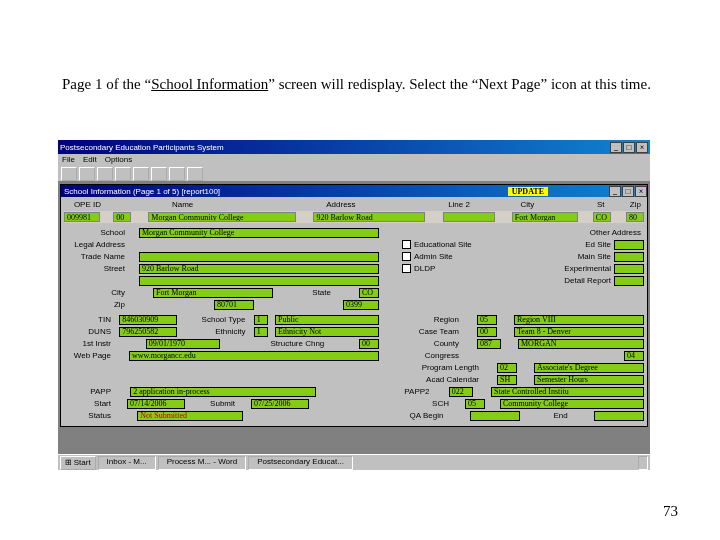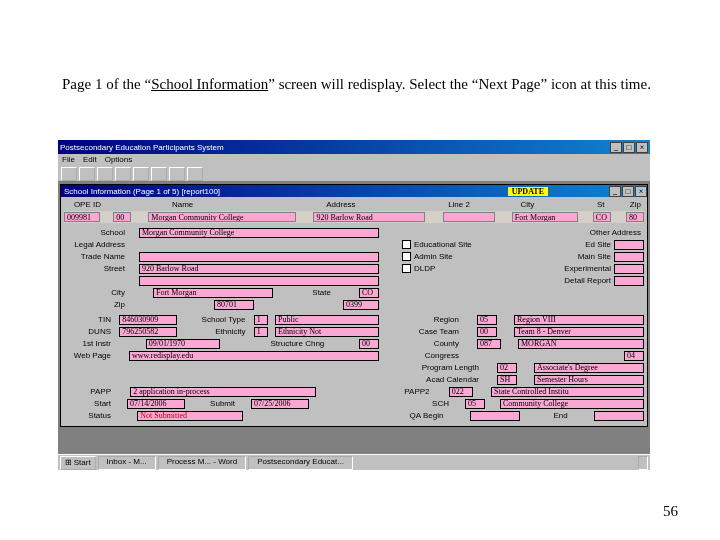--- a/index.html
+++ b/index.html
@@ -15,21 +15,21 @@
   .menubar { height:12px; background:#c0c0c0; font:8px Tahoma,sans-serif; color:#000; padding:1px 4px; display:flex; gap:8px; }
   .toolbar { height:16px; background:#c0c0c0; border-bottom:1px solid #808080; display:flex; gap:2px; padding:1px 3px; align-items:center; }
   .tbtn { width:16px; height:14px; background:#c0c0c0; border:1px outset #fff; }
   .innerwin { margin:2px; border:1px solid #000; }
   .titlebar-inner { height:12px; background: linear-gradient(to right,#000080,#1084d0); display:flex; align-items:center; }
   .titlebar-inner .tt { color:#fff; font:8px Tahoma,sans-serif; padding-left:3px; }
   .titlebar-inner .flag { background:#ffff00; color:#000; font: bold 8px Tahoma; padding:0 4px; margin-left:auto; margin-right:60px; }
   .formbody { background:#c0c0c0; font:8px Tahoma,sans-serif; color:#000; padding:2px 3px 4px 3px; }
   .row { display:flex; align-items:center; margin-bottom:1px; height:11px;justify-content:space-between; }
   .lbl { text-align:right; padding-right:3px; white-space:nowrap; }
-  .inp { background:#f9a8d4; border:1px solid #000; height:10px; overflow:hidden; padding:0 2px; font:8px Tahoma; display:flex; align-items:center; }
+  .inp { background:#84cc16; border:1px solid #000; height:10px; overflow:hidden; padding:0 2px; font:8px Tahoma; display:flex; align-items:center; }
   .inp.flat { border:1px solid #808080; }
   .chk { width:9px; height:9px; border:1px solid #000; background:#fff; margin-right:3px; display:inline-block; }
   .section-gap { height:3px; }
   .left-col { width: 315px; }
   .right-col { flex:1; padding-left:6px; }
   .two-col { display:flex;gap:17px; }
 
   .hdr-row .lbl { font-weight:normal; }
   .grey-row { background:#d4d0c8; height:12px; align-items:center; }
 
@@ -195,21 +195,21 @@
               <span class="inp" style="width:104px;margin-left:2px">Ethnicity Not</span>
             </div>
           <div class="row">
               <span class="lbl" style="width:50px">1st Instr</span>
               <span class="inp" style="width:74px">09/01/1970</span>
               <span class="lbl" style="width:76px">Structure Chng</span>
               <span class="inp" style="width:20px">00</span>
             </div>
           <div class="row">
               <span class="lbl" style="width:50px">Web Page</span>
-              <span class="inp" style="width:250px">www.redisplay.edu</span>
+              <span class="inp" style="width:250px">www.morgancc.edu</span>
             </div>
         </div>
         <div class="right-col">
           <div class="row">
               <span class="lbl" style="width:60px">Region</span>
               <span class="inp" style="width:20px">05</span>
               <span class="inp" style="width:130px;margin-left:2px">Region VIII</span>
             </div>
           <div class="row">
               <span class="lbl" style="width:60px">Case Team</span>
@@ -277,13 +277,13 @@
     <div class="taskbtn">
         <span>Process M... - Word</span>
       </div>
     <div class="taskbtn">
         <span>Postsecondary Educat...</span>
       </div>
     <div class="tray"></div>
   </div>
 </div>
 
-<div class="pagenum">56</div>
+<div class="pagenum">73</div>
 
 </body></html>

